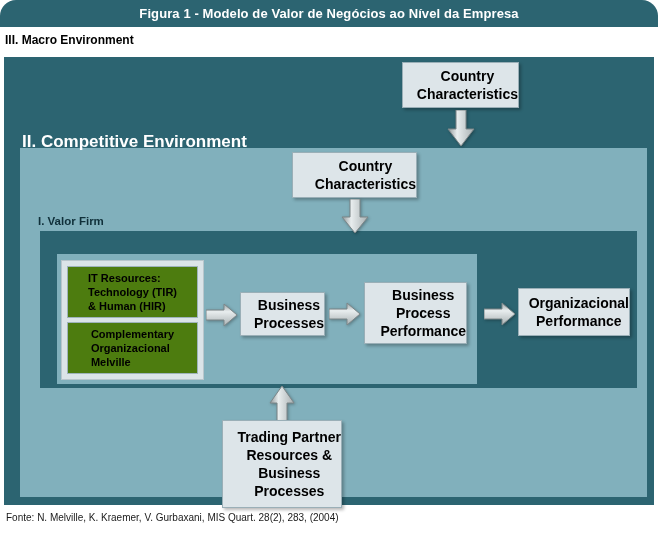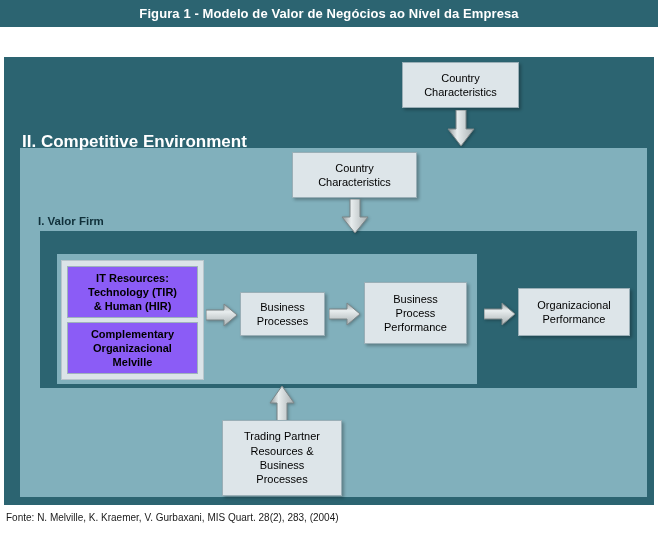--- a/index.html
+++ b/index.html
@@ -9,20 +9,21 @@
   }
   body {
     font-family: "Liberation Sans", sans-serif;
   }
   #figure {
     position: relative;
     width: 658px;
     height: 533px;
     background: #ffffff;
     overflow: hidden;
+    border-radius: 16px;
   }
 
   
   .title-bar {
     position: absolute;
     left: 0; top: 0;
     width: 658px; height: 27px;
     background: #2c6471;
     color: #ffffff;
     font-size: 13px;
@@ -103,56 +104,56 @@
     width: 143px; height: 120px;
     background: #dbe4e8;
     border: 1px solid #b8c6cc;
     box-sizing: border-box;
     padding: 5px;
     display: flex;
     flex-direction: column;
     gap: 4px;
   }
   .resource-cell {
-    background: #8b5cf6;
+    background: #4d7c0f;
     border: 1px solid #9eb3bb;
     box-sizing: border-box;
     display: flex;
     align-items: center;
     justify-content: center;
-    text-align: center;
+    text-align: left;
     font-size: 11px;
     font-weight: bold;
     color: #000000;
     line-height: 1.28;
     flex: 1;
   }
 
   
   .node {
     position: absolute;
     background: #dde5e9;
     border: 1px solid #9aafb7;
     box-sizing: border-box;
     display: flex;
     align-items: center;
-    justify-content: center;
+    justify-content: flex-end;
     text-align: center;
-    font-size: 11px;
-    font-weight: normal;
+    font-size: 14px;
+    font-weight: bold;
     color: #000000;
     line-height: 1.3;
     box-shadow: 2px 2px 3px rgba(0,0,0,0.28);
   }
   .node-country      { left: 402px; top: 62px;  width: 117px; height: 46px; }
   .node-industry     { left: 292px; top: 152px; width: 125px; height: 46px; }
   .node-bizproc      { left: 240px; top: 292px; width: 85px;  height: 44px; }
   .node-bizperf      { left: 364px; top: 282px; width: 103px; height: 62px; }
   .node-orgperf      { left: 518px; top: 288px; width: 112px; height: 48px; }
-  .node-trading      { left: 222px; top: 420px; width: 120px; height: 76px; }
+  .node-trading      { left: 222px; top: 420px; width: 120px; height: 88px; }
 
   
   .arrow {
     position: absolute;
     filter: drop-shadow(1.5px 1.5px 1.5px rgba(0,0,0,0.30));
   }
 
   .footer {
     position: absolute;
     left: 6px; top: 512px;
@@ -160,20 +161,21 @@
     color: #1a1a1a;
   }
 </style>
 </head>
 <body>
 
 <div id="figure">
 
   <div class="title-bar">Figura 1 - Modelo de Valor de Negócios ao Nível da Empresa</div>
 
+  <div class="macro-label">III. Macro Environment</div>
   <div class="macro-box"></div>
 
   <div class="competitive-label">II. Competitive Environment</div>
   <div class="competitive-box"></div>
 
   <div class="focal-label">I. Valor Firm</div>
   <div class="focal-box"></div>
 
   <div class="bvgp-box"></div>
 

